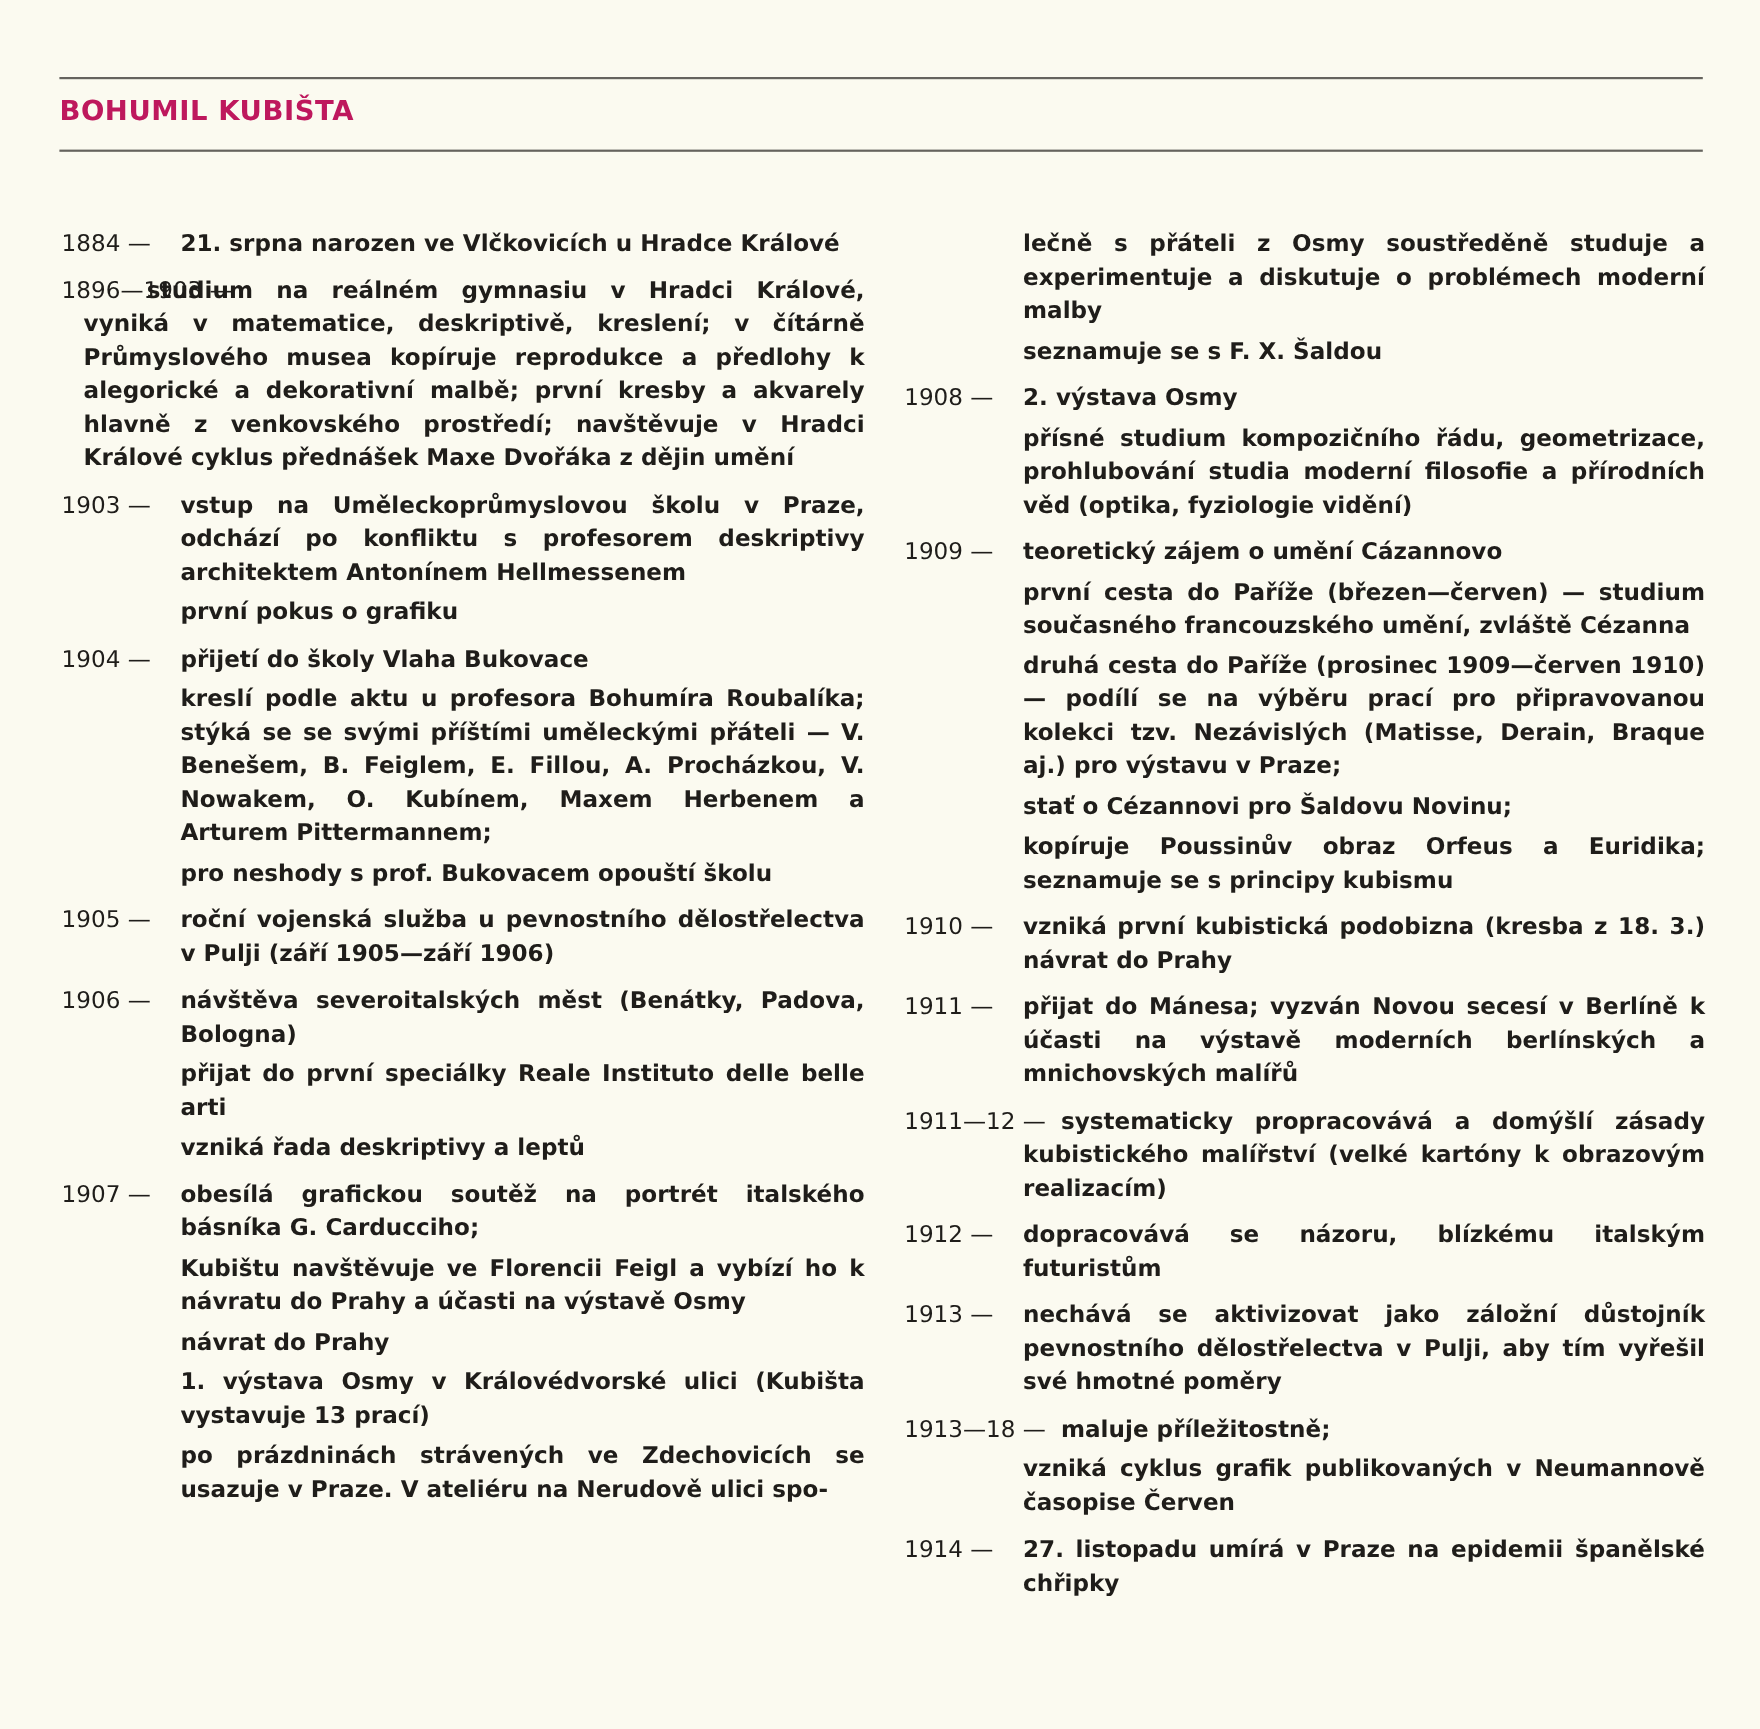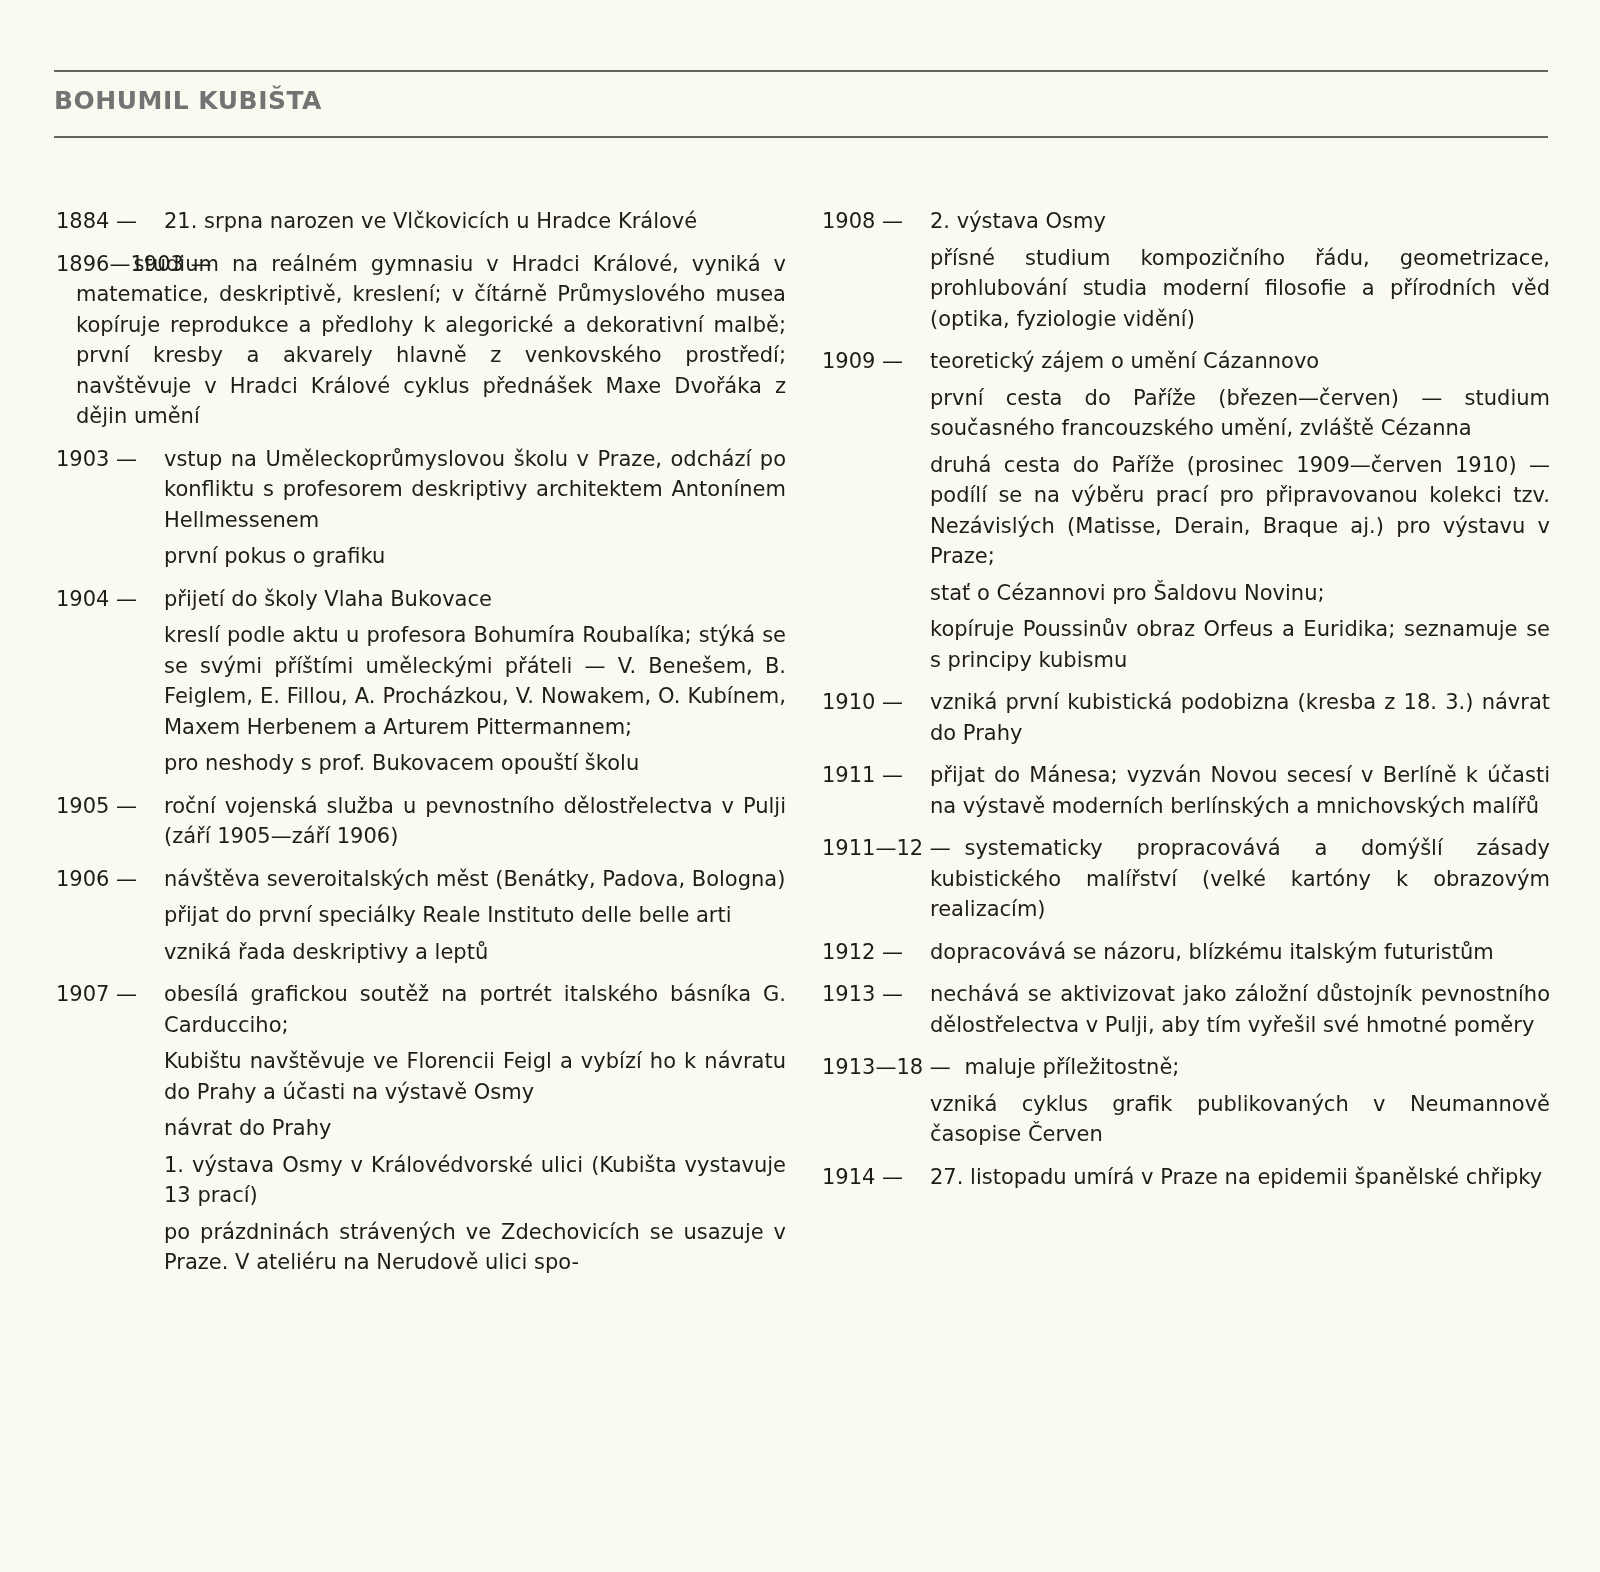--- a/index.html
+++ b/index.html
@@ -24,21 +24,21 @@
     .rule.top { top: 70px; }
     .rule.bottom { top: 136px; }
     .title {
       position: absolute;
       left: 54px;
       top: 86px;
       font-family: "DejaVu Sans", sans-serif;
       font-weight: bold;
       font-size: 25px;
       letter-spacing: 0.5px;
-      color: #737373;
+      color: #be185d;
     }
     .col {
       position: absolute;
       top: 206px;
       width: 730px;
       font-size: 21px;
       line-height: 30.5px;
     }
     .col.left { left: 56px; }
     .col.right { left: 822px; width: 728px; }
@@ -47,20 +47,21 @@
       position: absolute;
       left: 0;
       top: 0;
       white-space: nowrap;
       text-align: right;
     }
     .entry .para {
       margin-left: 108px;
       text-align: justify;
       margin-bottom: 6px;
+      font-weight: bold;
     }
   </style>
 </head>
 <body>
 
 <div class="page">
   <div class="rule top"></div>
   <div class="title">BOHUMIL KUBIŠTA</div>
   <div class="rule bottom"></div>
 
@@ -98,20 +99,25 @@
         <span class="year">1907 —</span>
         <div class="para">obesílá grafickou soutěž na portrét italského básníka G. Carducciho;</div>
         <div class="para">Kubištu navštěvuje ve Florencii Feigl a vybízí ho k návratu do Prahy a účasti na výstavě Osmy</div>
         <div class="para">návrat do Prahy</div>
         <div class="para">1. výstava Osmy v Královédvorské ulici (Kubišta vystavuje 13 prací)</div>
         <div class="para">po prázdninách strávených ve Zdechovicích se usazuje v Praze. V ateliéru na Nerudově ulici spo-</div>
       </div>
     </div>
   <div class="col right" id="col-right">
       <div class="entry">
+        <span class="year"></span>
+        <div class="para">lečně s přáteli z Osmy soustředěně studuje a experimentuje a diskutuje o problémech moderní malby</div>
+        <div class="para">seznamuje se s F. X. Šaldou</div>
+      </div>
+      <div class="entry">
         <span class="year">1908 —</span>
         <div class="para">2. výstava Osmy</div>
         <div class="para">přísné studium kompozičního řádu, geometrizace, prohlubování studia moderní filosofie a přírodních věd (optika, fyziologie vidění)</div>
       </div>
       <div class="entry">
         <span class="year">1909 —</span>
         <div class="para">teoretický zájem o umění Cázannovo</div>
         <div class="para">první cesta do Paříže (březen—červen) — studium současného francouzského umění, zvláště Cézanna</div>
         <div class="para">druhá cesta do Paříže (prosinec 1909—červen 1910) — podílí se na výběru prací pro připravovanou kolekci tzv. Nezávislých (Matisse, Derain, Braque aj.) pro výstavu v Praze;</div>
         <div class="para">stať o Cézannovi pro Šaldovu Novinu;</div>

